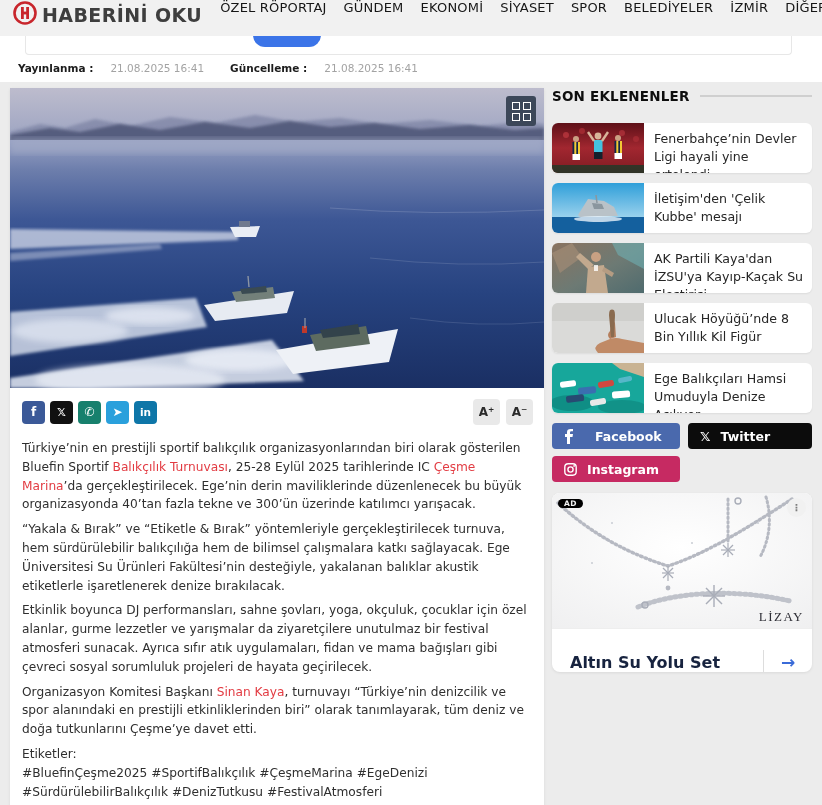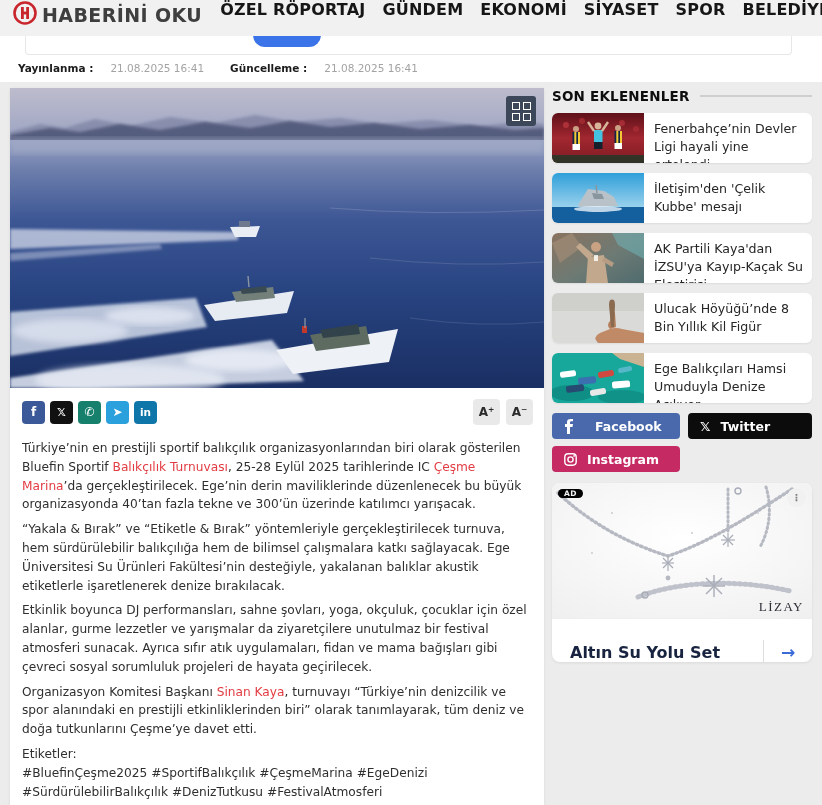--- a/index.html
+++ b/index.html
@@ -5,21 +5,21 @@
   * { margin:0; padding:0; box-sizing:border-box; }
   html,body { width:822px; height:805px; overflow:hidden; }
   body { font-family:"DejaVu Sans", sans-serif; background:#ececec; position:relative; }
 
   
   .topbar { position:absolute; top:0; left:0; width:822px; height:36px; background:#f1f1f1;
             display:flex; align-items:flex-start; padding:0 12px; z-index:30; }
   .logo { display:flex; align-items:center; gap:4px; cursor:pointer; margin-right:18px; flex:0 0 auto; }
   .logo-text { font-size:19px; font-weight:800; color:#3e3e3e; letter-spacing:.4px; white-space:nowrap; }
   .nav { display:flex; align-items:center; gap:17px; }
-  .nav-item { font-size:16px; font-weight:700; color:#161616; letter-spacing:.2px; white-space:nowrap;
+  .nav-item { font-size:13px; font-weight:400; color:#161616; letter-spacing:.2px; white-space:nowrap;
               cursor:pointer; display:flex; align-items:center; gap:4px; }
   .top-icons { margin-left:auto; display:flex; align-items:center; gap:13px; }
   .sun-wrap { width:24px; height:24px; border-radius:50%; background:#f7ecd4; display:flex;
               align-items:center; justify-content:center; cursor:pointer; }
 
   
   .substrip { position:absolute; top:36px; left:0; width:822px; height:46px; background:#fff; overflow:hidden; z-index:20; }
   .cut-card { position:absolute; left:25px; right:30px; top:-4px; height:23px;
               border:1px solid #e7e7e7; border-top:none; border-radius:0 0 4px 4px; background:#fff; }
   .blue-pill { position:absolute; left:253px; top:-13px; width:68px; height:24px; border-radius:12px;
@@ -49,21 +49,21 @@
   .fbtn { width:27px; height:26px; background:#e9e9e9; border-radius:4px; color:#2b2b2b; font-size:12px;
           font-weight:600; display:flex; align-items:center; justify-content:center; cursor:pointer; }
 
   .article-text { padding:6px 13px 0 12px; font-size:12.2px; line-height:18.8px; color:#2f2f2f; }
   .article-text p { margin-bottom:6px; }
   .red-link { color:#e23b42; font-weight:500; cursor:pointer; }
   .tags p { margin-bottom:0; }
 
   
   .sidebar { position:absolute; left:552px; top:6px; width:260px; }
-  .sb-head { display:flex; align-items:center; gap:10px; margin-bottom:9px; }
+  .sb-head { display:flex; align-items:center; gap:10px; margin-bottom:19px; }
   .sb-title { font-size:13.5px; font-weight:800; color:#0e0e0e; letter-spacing:.2px; white-space:nowrap; }
   .sb-line { flex:1; height:2px; background:#cfcfcf; }
   .news-card { display:flex; height:50px; background:#fff; border-radius:6px; margin-bottom:10px;
                box-shadow:0 1px 2px rgba(0,0,0,.07); overflow:hidden; cursor:pointer; }
   .thumb { width:92px; height:50px; flex:0 0 92px; }
   .thumb svg { display:block; }
   .news-title { padding:7px 8px 0 10px; font-size:12.6px; line-height:1.42; font-weight:500; color:#262626; }
 
   .soc-grid { display:flex; flex-wrap:wrap; gap:7px 8px; margin-top:1px; }
   .soc-btn { height:26px; border-radius:4px; color:#fff; display:flex; align-items:center; gap:10px;

